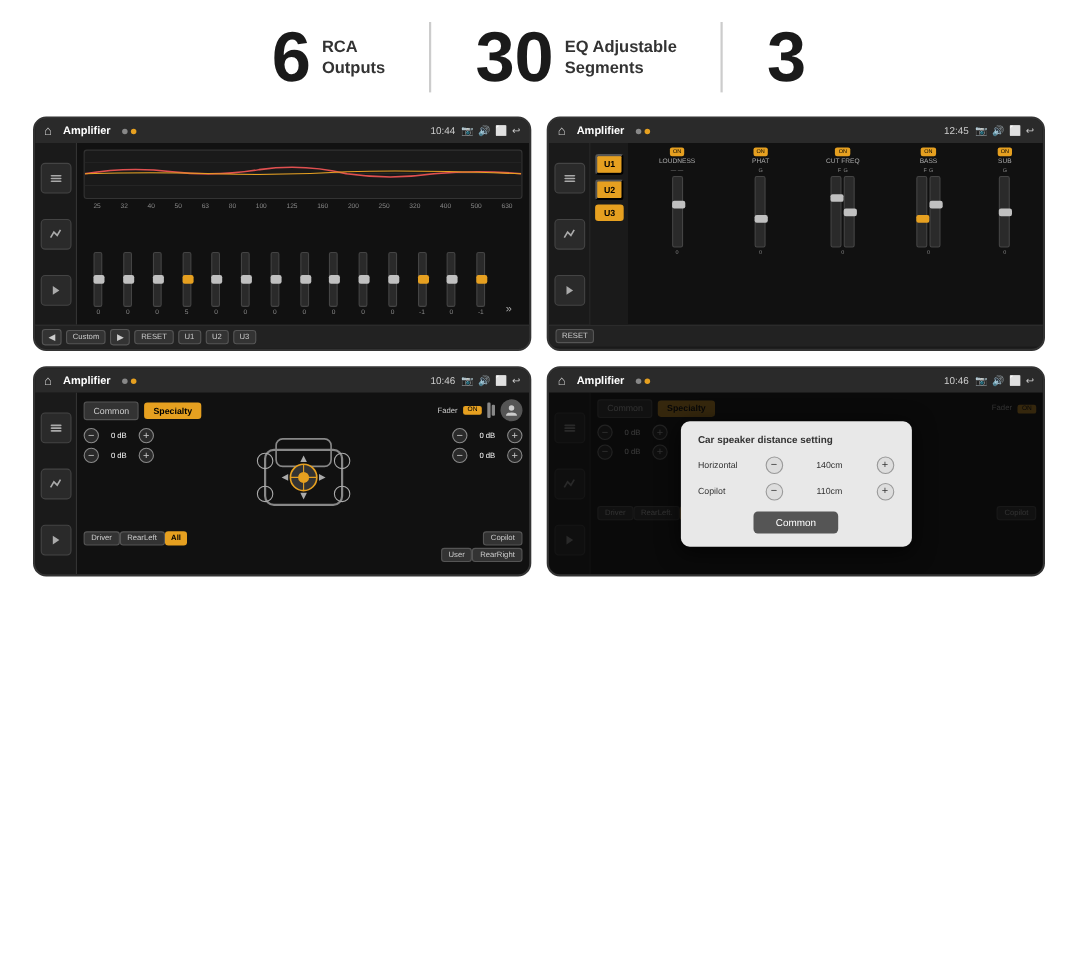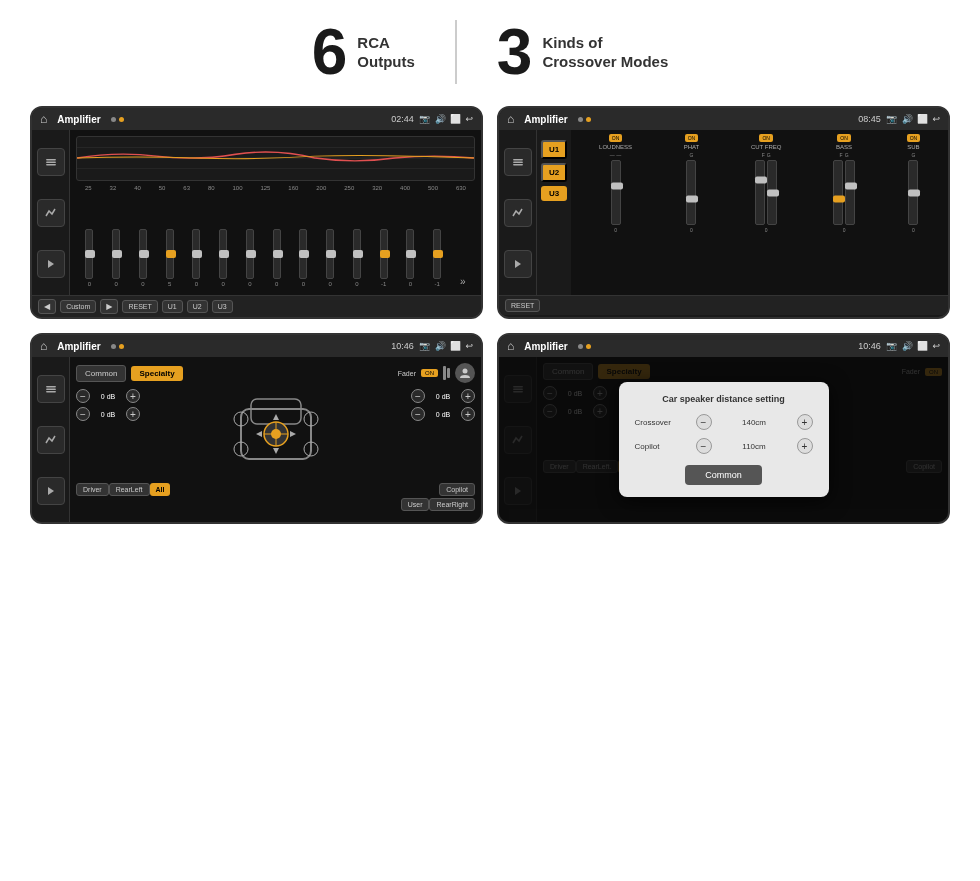--- a/index.html
+++ b/index.html
@@ -272,38 +272,41 @@
 
 <div class="page-wrapper">
 
 
   <div class="stats-row">
     <div class="stat-item">
       <span class="stat-number">6</span>
       <span class="stat-label">RCA<br>Outputs</span>
     </div>
     <div class="stat-item">
+      <span class="stat-number">30</span>
+      <span class="stat-label">EQ Adjustable<br>Segments</span>
+    </div>
+    <div class="stat-item">
       <span class="stat-number">3</span>
-      <span class="stat-label">Kinds of<br>Crossover Modes</span>
     </div>
   </div>
 
   <div class="screens-grid">
 
     <div class="screen-box">
 
       <div class="status-bar">
         <span class="status-home">⌂</span>
         <span class="status-title">Amplifier</span>
         <div class="status-dots">
           <div class="status-dot"></div>
           <div class="status-dot orange"></div>
         </div>
         <div class="status-spacer"></div>
-        <span class="status-time">02:44</span>
+        <span class="status-time">10:44</span>
         <div class="status-icons">
           <span class="status-icon">📷</span>
           <span class="status-icon">🔊</span>
           <span class="status-icon">⬜</span>
           <span class="status-icon">↩</span>
         </div>
       </div>
 
       <div class="screen-content">
         <div class="left-sidebar">
@@ -463,21 +466,21 @@
 
     <div class="screen-box">
       <div class="status-bar">
         <span class="status-home">⌂</span>
         <span class="status-title">Amplifier</span>
         <div class="status-dots">
           <div class="status-dot"></div>
           <div class="status-dot orange"></div>
         </div>
         <div class="status-spacer"></div>
-        <span class="status-time">08:45</span>
+        <span class="status-time">12:45</span>
         <div class="status-icons">
           <span class="status-icon">📷</span>
           <span class="status-icon">🔊</span>
           <span class="status-icon">⬜</span>
           <span class="status-icon">↩</span>
         </div>
       </div>
 
       <div class="screen-content">
         <div class="left-sidebar">
@@ -788,24 +791,24 @@
             <button style="background:#333;border:1px solid #555;color:#ccc;font-size:7px;padding:2px 6px;border-radius:3px;">RearLeft.</button>
             <button style="background:#e6a020;color:#000;border:none;font-size:7px;padding:2px 6px;border-radius:3px;font-weight:bold;">All</button>
             <span style="flex:1;"></span>
             <button style="background:#333;border:1px solid #555;color:#ccc;font-size:7px;padding:2px 6px;border-radius:3px;">Copilot</button>
           </div>
         </div>
       </div>
 
       <div style="position:absolute;top:22px;left:0;right:0;bottom:0;display:flex;align-items:center;justify-content:center;background:rgba(0,0,0,0.5);">
         <div style="background:#e8e8e8;border-radius:8px;padding:12px 16px;width:210px;box-shadow:0 4px 20px rgba(0,0,0,0.7);">
-          <div style="font-size:9px;font-weight:bold;color:#333;text-align:center;margin-bottom:10px;">Car speaker distance setting</div>
+          <div style="font-size:9px;font-weight:bold;color:#333;text-align:left;margin-bottom:10px;">Car speaker distance setting</div>
 
           <div style="display:flex;align-items:center;margin-bottom:8px;gap:6px;">
-            <span style="font-size:8px;color:#333;width:55px;">Crossover</span>
+            <span style="font-size:8px;color:#333;width:55px;">Horizontal</span>
             <div style="width:16px;height:16px;border-radius:50%;border:1px solid #999;background:#ddd;display:flex;align-items:center;justify-content:center;font-size:10px;color:#333;cursor:pointer;">−</div>
             <span style="font-size:8px;color:#333;flex:1;text-align:center;">140cm</span>
             <div style="width:16px;height:16px;border-radius:50%;border:1px solid #999;background:#ddd;display:flex;align-items:center;justify-content:center;font-size:10px;color:#333;cursor:pointer;">+</div>
           </div>
 
           <div style="display:flex;align-items:center;margin-bottom:10px;gap:6px;">
             <span style="font-size:8px;color:#333;width:55px;">Copilot</span>
             <div style="width:16px;height:16px;border-radius:50%;border:1px solid #999;background:#ddd;display:flex;align-items:center;justify-content:center;font-size:10px;color:#333;cursor:pointer;">−</div>
             <span style="font-size:8px;color:#333;flex:1;text-align:center;">110cm</span>
             <div style="width:16px;height:16px;border-radius:50%;border:1px solid #999;background:#ddd;display:flex;align-items:center;justify-content:center;font-size:10px;color:#333;cursor:pointer;">+</div>

